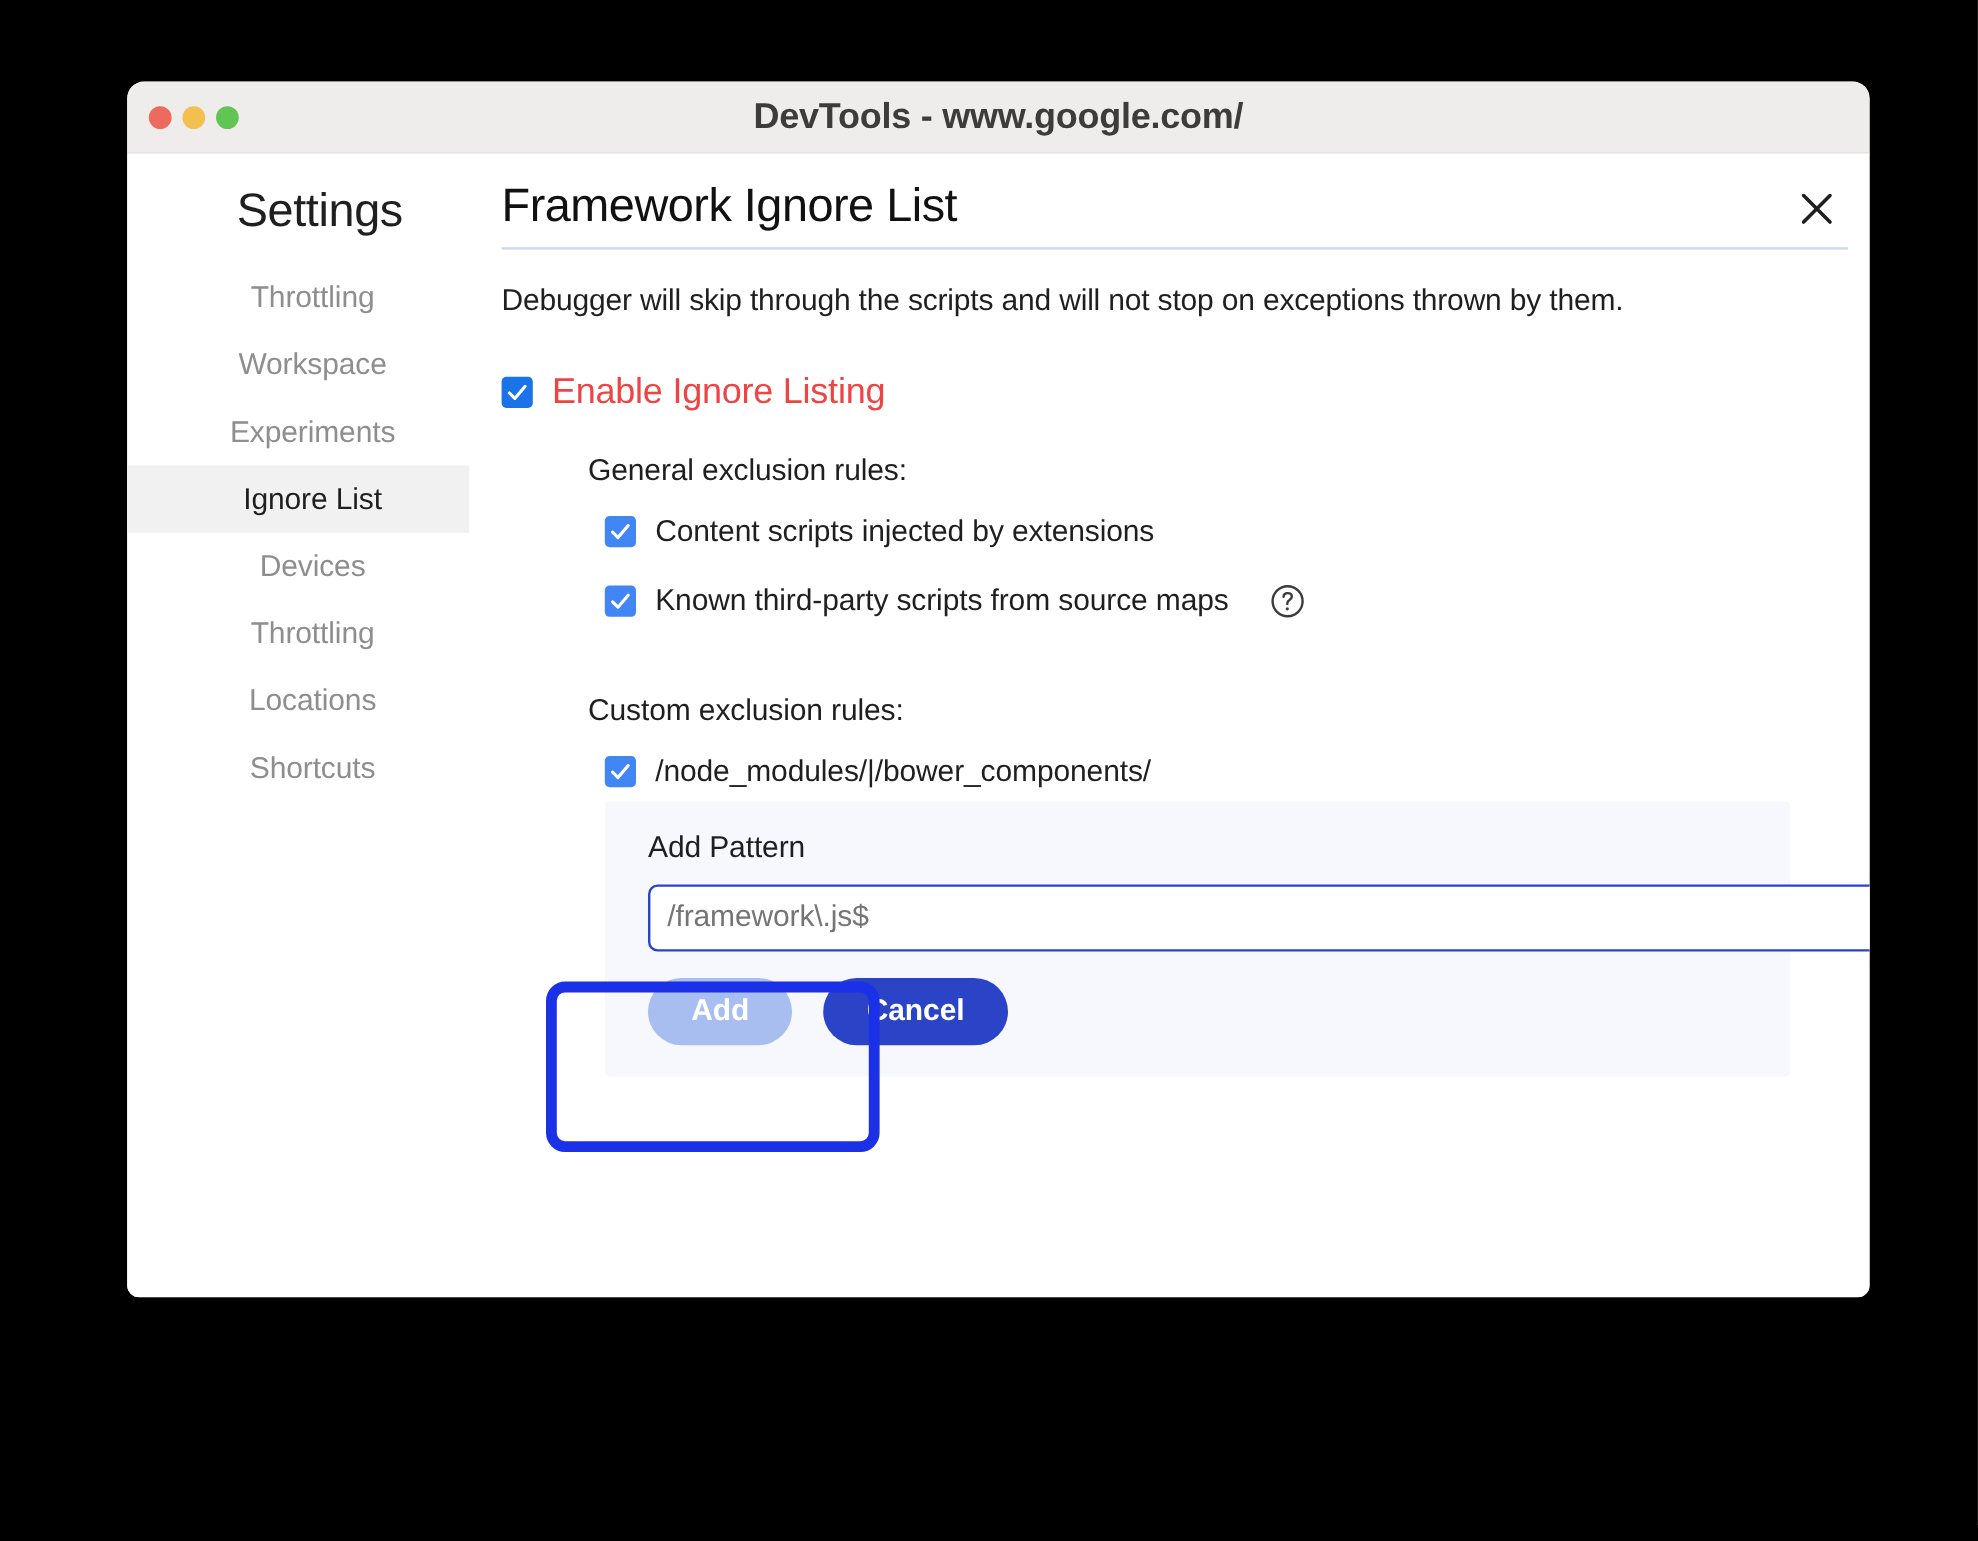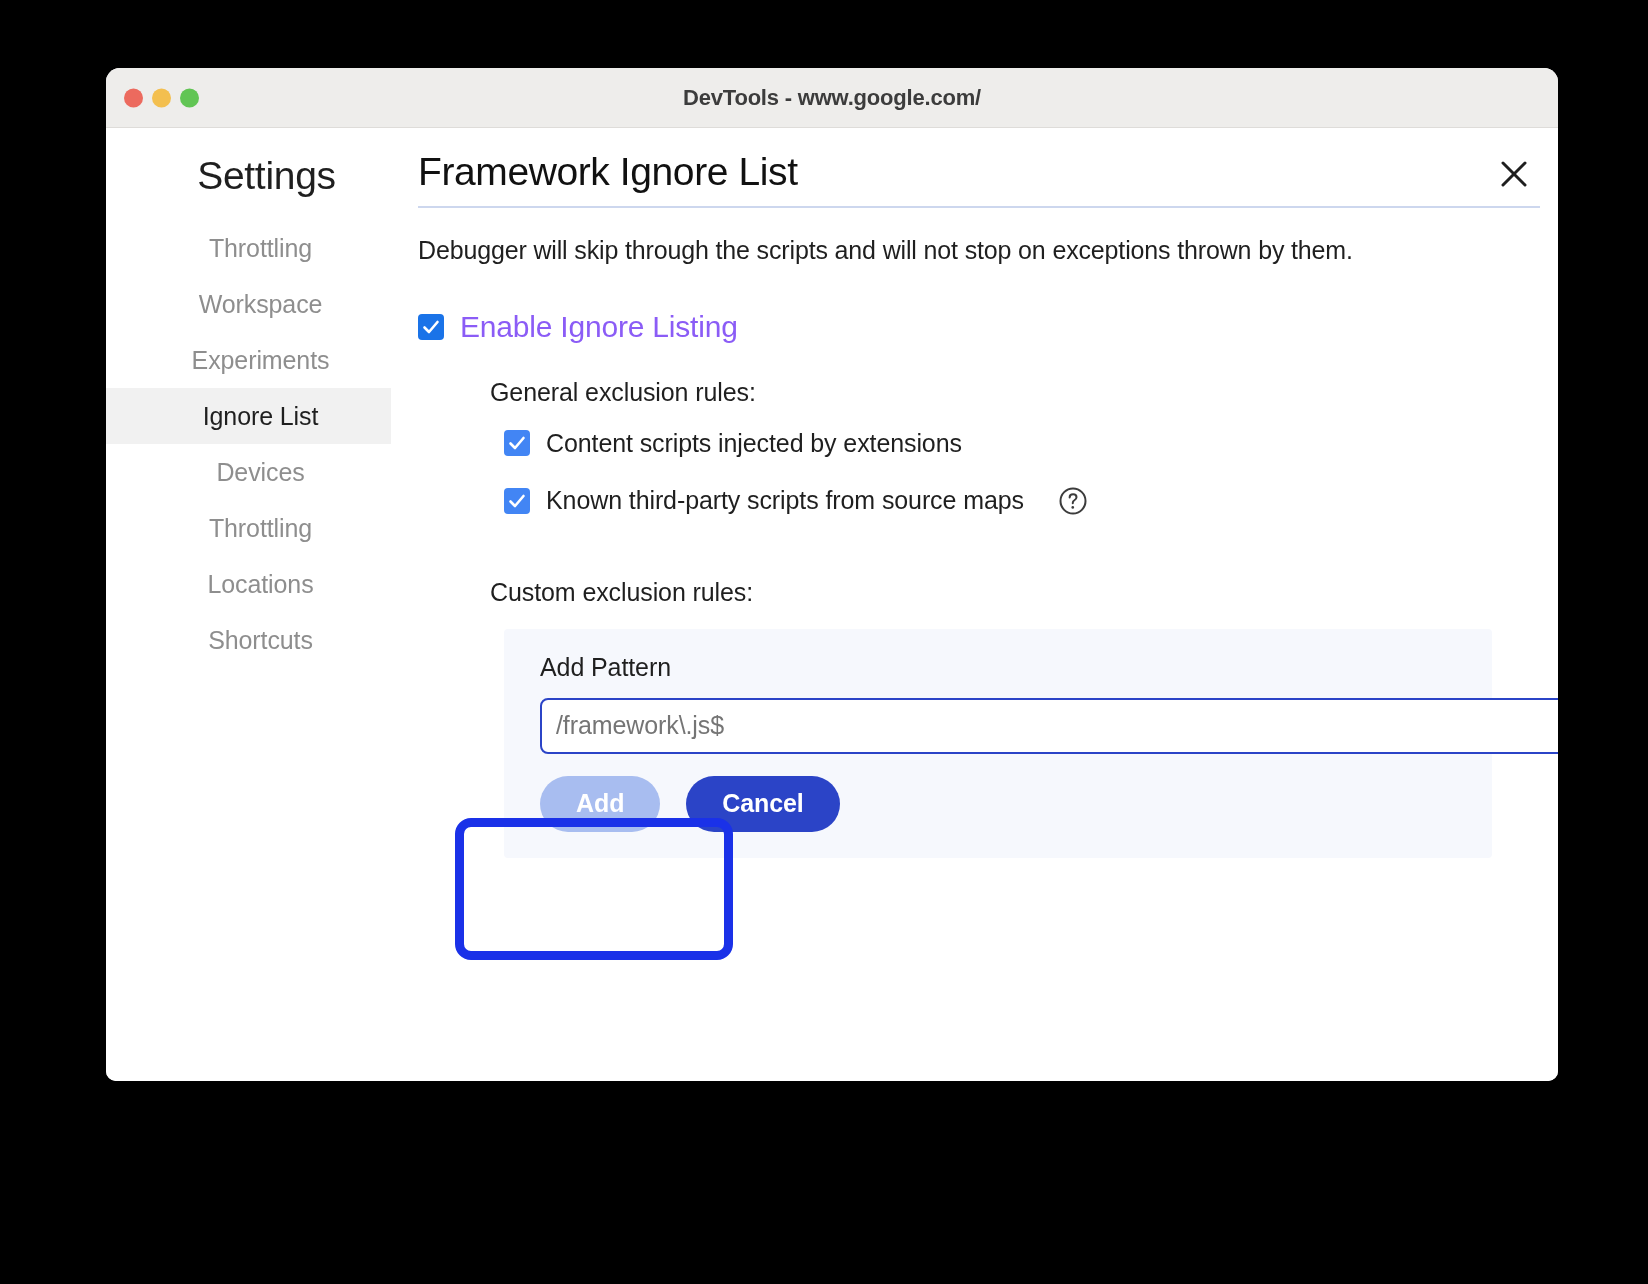--- a/index.html
+++ b/index.html
@@ -48,21 +48,21 @@
     gap: 9px;
   }
   .dot { width: 19px; height: 19px; border-radius: 50%; }
   .dot.red    { background: #ec6a5e; }
   .dot.yellow { background: #f3bf4f; }
   .dot.green  { background: #61c554; }
 
   .title-text {
     width: 100%;
     text-align: center;
-    font-size: 22px;
+    font-size: 30px;
     font-weight: bold;
     color: #3c3c3c;
     letter-spacing: -0.2px;
   }
 
   
   .body {
     position: relative;
     display: flex;
     height: calc(100% - 60px);
@@ -156,21 +156,21 @@
 
   .row {
     display: flex;
     align-items: center;
     gap: 16px;
   }
 
   .enable-row { margin-bottom: 34px; }
   .enable-label {
     font-size: 30px;
-    color: #8b5cf6;
+    color: #ef4444;
     letter-spacing: -0.2px;
     cursor: pointer;
   }
 
   .indent { padding-left: 72px; }
 
   .group-label {
     font-size: 25px;
     color: #1f1f1f;
     margin-bottom: 22px;
@@ -361,20 +361,30 @@
                 </svg>
               </span>
             </div>
           </div>
 
           <div class="spacer-lg"></div>
 
           <div>
             <div class="group-label">Custom exclusion rules:</div>
 
+            <div class="sub-indent">
+              <div class="row">
+                <span class="cb blue-light">
+                  <svg width="20" height="20" viewBox="0 0 20 20">
+                    <polyline points="3.5,10.5 8,15 16.5,5" fill="none" stroke="#ffffff" stroke-width="2.6" stroke-linecap="round" stroke-linejoin="round"></polyline>
+                  </svg>
+                </span>
+                <span class="rule-label">/node_modules/|/bower_components/</span>
+              </div>
+            </div>
 
             <div class="add-panel">
               <div class="add-panel-label">Add Pattern</div>
               <input class="pattern-input" type="text" placeholder="/framework\.js$" style="">
               <div class="btn-row">
                 <button class="btn disabled">Add</button>
                 <button class="btn primary">Cancel</button>
               </div>
             </div>
           </div>

